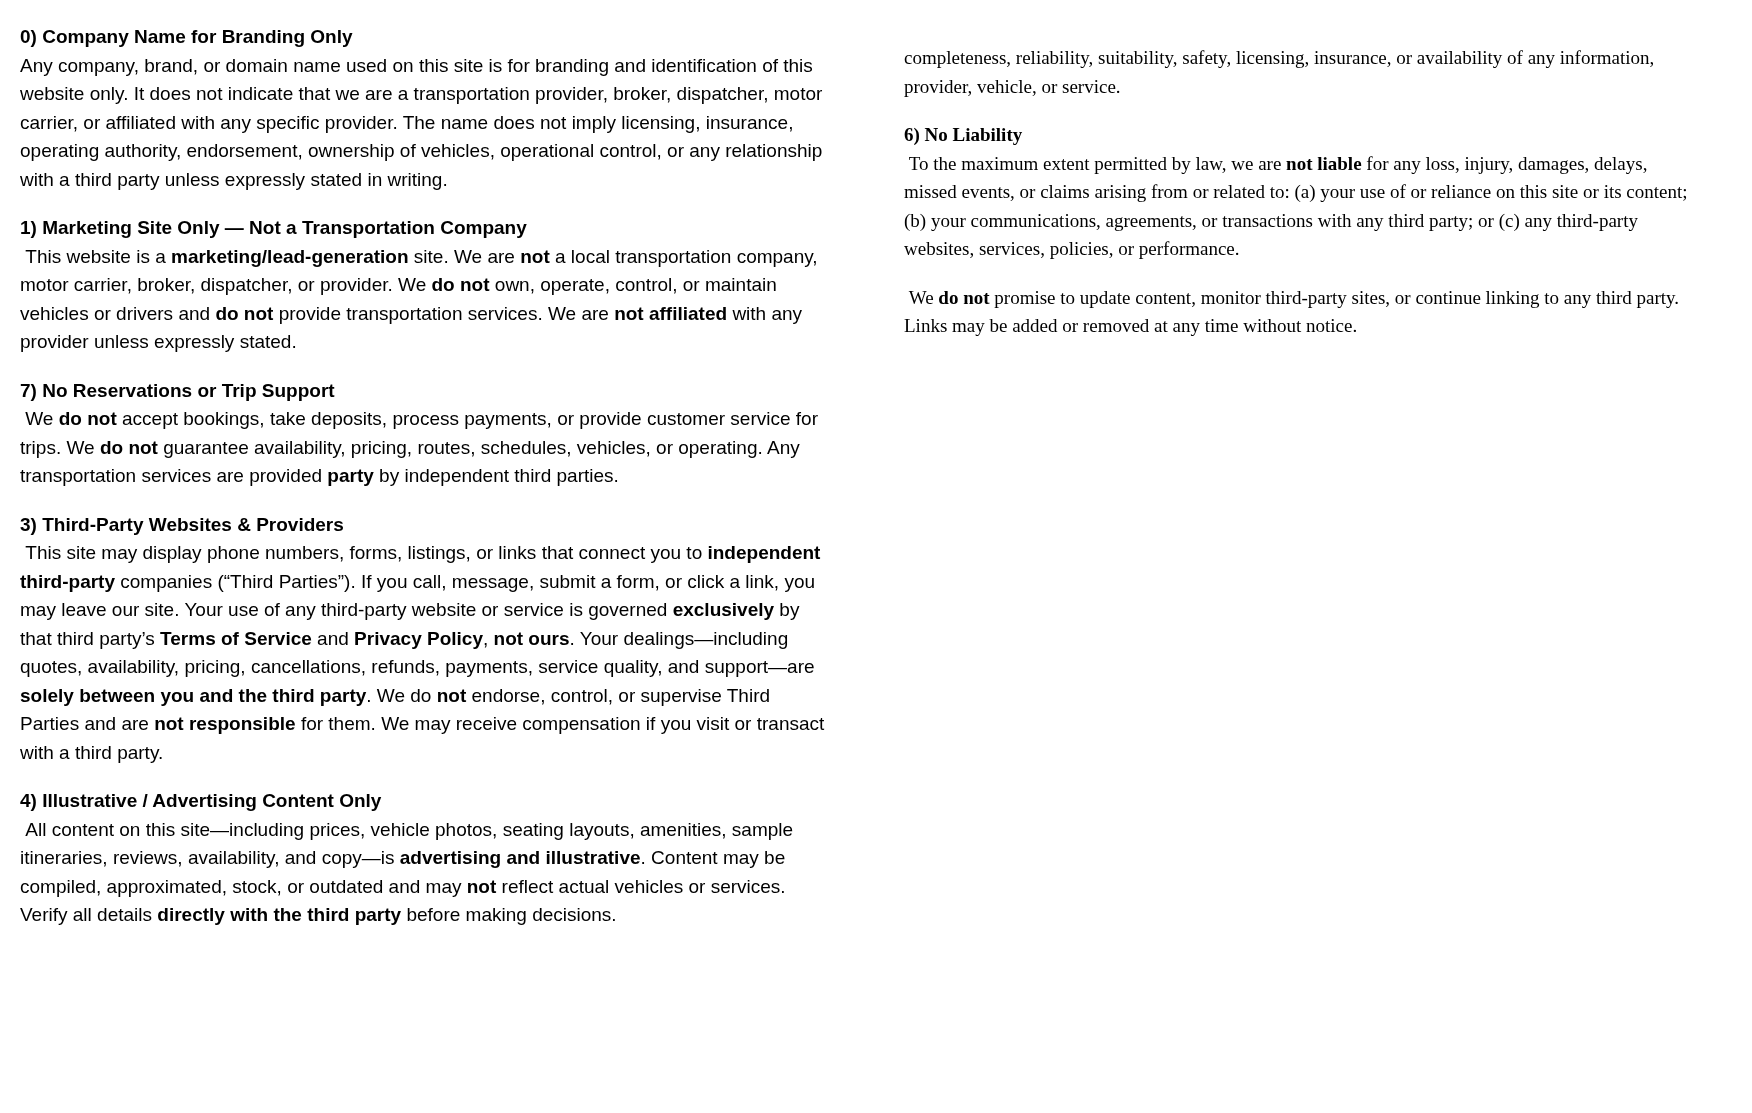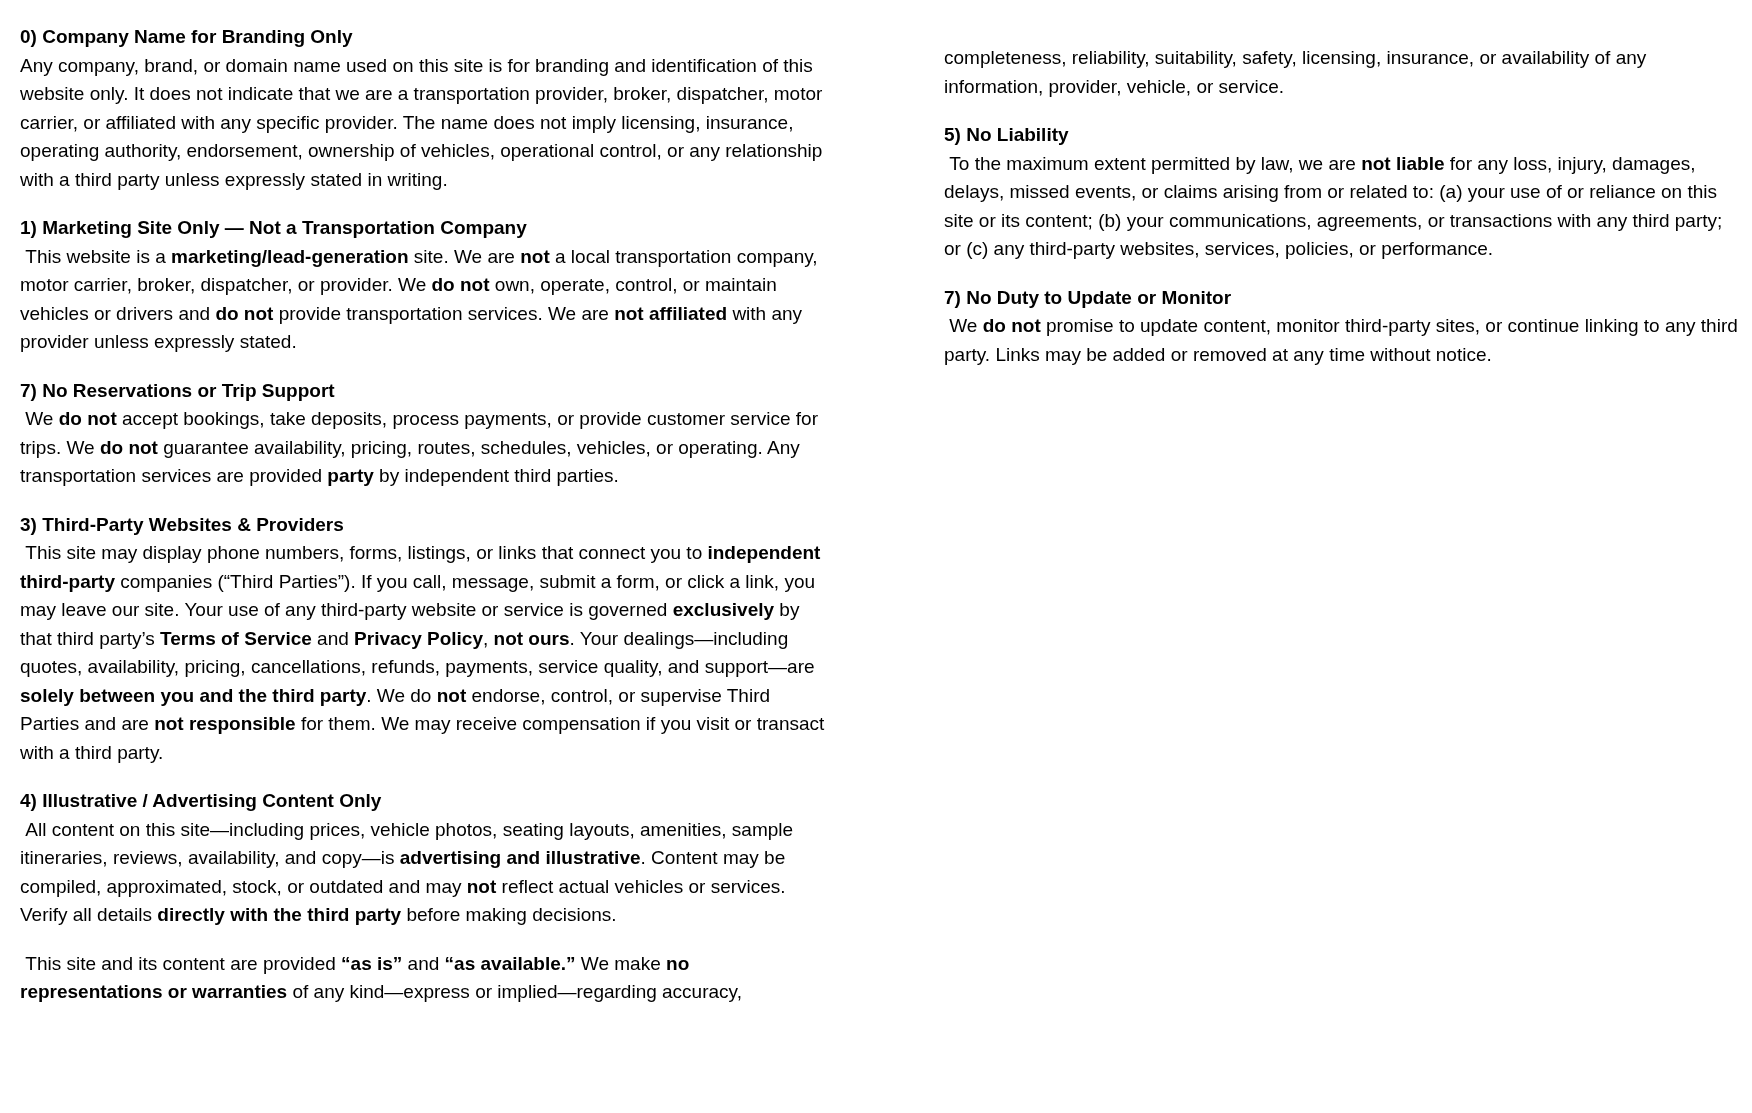--- a/index.html
+++ b/index.html
@@ -19,21 +19,21 @@
   .doc {
     display: flex;
     align-items: flex-start;
     padding: 23px 0 0 20px;
     width: 100%;
     height: 100%;
     border-radius: 9px;
   }
   .col { flex: 0 0 auto; }
   .col-left  { width: 808px; }
-  .col-right { width: 800px; margin-left: 116px; padding-top: 21px; }
+  .col-right { width: 800px; margin-left: 76px; padding-top: 21px; font-family: Liberation Serif, serif; }
   section { margin-bottom: 20px; }
   h3 {
     font-size: 19px;
     line-height: 28.5px;
     font-weight: 700;
     color: #000000;
   }
   p {
     white-space: pre-wrap; 
   }
@@ -58,29 +58,27 @@
       </section>
       <section>
         <h3>3) Third-Party Websites &amp; Providers</h3>
         <p><span> This site may display phone numbers, forms, listings, or links that connect you to </span><span class="b">independent third-party</span><span> companies (“Third Parties”). If you call, message, submit a form, or click a link, you may leave our site. Your use of any third-party website or service is governed </span><span class="b">exclusively</span><span> by that third party’s </span><span class="b">Terms of Service</span><span> and </span><span class="b">Privacy Policy</span><span>, </span><span class="b">not ours</span><span>. Your dealings—including quotes, availability, pricing, cancellations, refunds, payments, service quality, and support—are </span><span class="b">solely between you and the third party</span><span>. We do </span><span class="b">not</span><span> endorse, control, or supervise Third Parties and are </span><span class="b">not responsible</span><span> for them. We may receive compensation if you visit or transact with a third party.</span></p>
       </section>
       <section>
         <h3>4) Illustrative / Advertising Content Only</h3>
         <p><span> All content on this site—including prices, vehicle photos, seating layouts, amenities, sample itineraries, reviews, availability, and copy—is </span><span class="b">advertising and illustrative</span><span>. Content may be compiled, approximated, stock, or outdated and may </span><span class="b">not</span><span> reflect actual vehicles or services. Verify all details </span><span class="b">directly with the third party</span><span> before making decisions.</span></p>
       </section>
       <section>
-        <p><span> This site and its content are provided </span><span class="b">“as is”</span><span> and </span><span class="b">“as available.”</span><span> We make </span><span class="b">no representations or warranties</span><span> of any kind—express or implied—regarding accuracy,</span></p>
       </section>
     </div>
   <div class="col col-right">
       <section>
         <p><span>completeness, reliability, suitability, safety, licensing, insurance, or availability of any information, provider, vehicle, or service.</span></p>
       </section>
       <section>
-        <h3>5) No Liability</h3>
+        <h3>6) No Liability</h3>
         <p><span> To the maximum extent permitted by law, we are </span><span class="b">not liable</span><span> for any loss, injury, damages, delays, missed events, or claims arising from or related to: (a) your use of or reliance on this site or its content; (b) your communications, agreements, or transactions with any third party; or (c) any third-party websites, services, policies, or performance.</span></p>
       </section>
       <section>
-        <h3>7) No Duty to Update or Monitor</h3>
         <p><span> We </span><span class="b">do not</span><span> promise to update content, monitor third-party sites, or continue linking to any third party. Links may be added or removed at any time without notice.</span></p>
       </section>
     </div>
 </main>
 
 </body></html>

